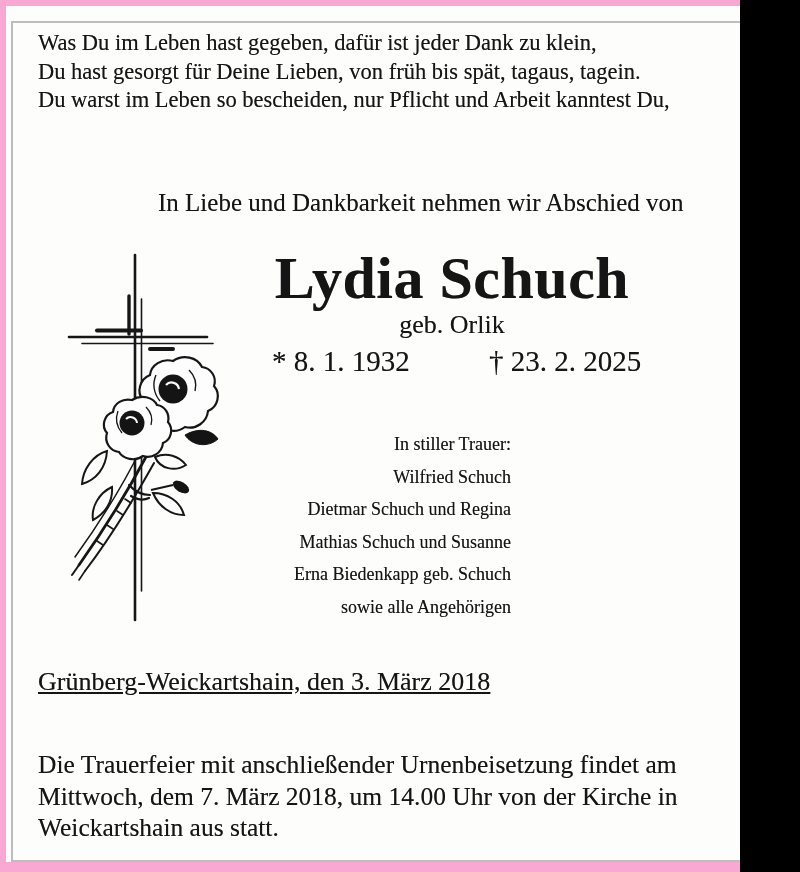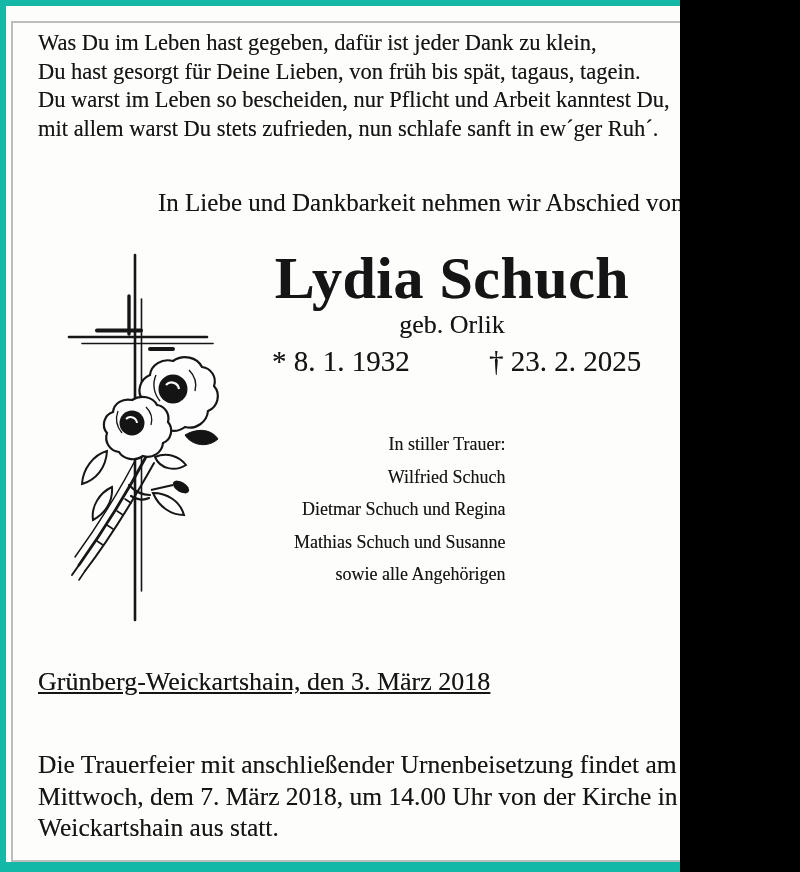--- a/index.html
+++ b/index.html
@@ -1,17 +1,17 @@
 <!DOCTYPE html>
 <html><head>
 <meta charset="utf-8">
 <style>
   html,body{margin:0;padding:0;background:#000;}
   .page{
-    position:relative;width:680px;height:872px;background:#14b8a6;
+    position:relative;width:740px;height:872px;background:#f9a8d4;
     font-family:"Liberation Serif","DejaVu Serif",serif;color:#151515;
     overflow:hidden;
   }
   .paper{position:absolute;left:6px;top:6px;width:785px;height:856px;background:#fdfdfc;}
   .frame{position:absolute;left:11px;top:21px;width:775px;height:841px;
     border:2px solid #bdbdbd;box-sizing:border-box;}
   .txt{position:absolute;white-space:nowrap;text-shadow:0 0 .5px rgba(20,20,20,.5);}
   .poem{left:38px;top:29px;font-size:22.5px;line-height:28.6px;}
   .intro{left:158px;top:188px;font-size:25px;line-height:30px;text-align:center;}
   .name{left:452px;top:249px;transform:translateX(-50%);
@@ -28,21 +28,20 @@
 <body>
 
 <div class="page">
   <div class="paper"></div>
   <div class="frame"></div>
 
   <div class="txt poem">
     <div>Was Du im Leben hast gegeben, dafür ist jeder Dank zu klein,</div>
     <div>Du hast gesorgt für Deine Lieben, von früh bis spät, tagaus, tagein.</div>
     <div>Du warst im Leben so bescheiden, nur Pflicht und Arbeit kanntest Du,</div>
-    <div>mit allem warst Du stets zufrieden, nun schlafe sanft in ew´ger Ruh´.</div>
   </div>
 
   <div class="txt intro">In Liebe und Dankbarkeit nehmen wir Abschied von</div>
 
   <svg class="art" viewBox="0 0 170 380" xmlns="http://www.w3.org/2000/svg">
     <g stroke="#161616" fill="none" stroke-linecap="round">
 
       <path d="M80 6 L80 371" stroke-width="2.6"></path>
       <path d="M86.5 50 L86.5 342" stroke-width="1.6"></path>
       <path d="M74 47 L74 85" stroke-width="3.4"></path>
@@ -95,20 +94,21 @@
   <div class="txt name">Lydia Schuch</div>
   <div class="txt maiden">geb. Orlik</div>
   <div class="txt birth">* 8. 1. 1932</div>
   <div class="txt death">† 23. 2. 2025</div>
 
   <div class="txt mourners">
     <div>In stiller Trauer:</div>
     <div>Wilfried Schuch</div>
     <div>Dietmar Schuch und Regina</div>
     <div>Mathias Schuch und Susanne</div>
+    <div>Erna Biedenkapp geb. Schuch</div>
     <div>sowie alle Angehörigen</div>
   </div>
 
   <div class="txt placedate">Grünberg-Weickartshain, den 3. März 2018</div>
 
   <div class="txt funeral">
     <div>Die Trauerfeier mit anschließender Urnenbeisetzung findet am</div>
     <div>Mittwoch, dem 7. März 2018, um 14.00 Uhr von der Kirche in</div>
     <div>Weickartshain aus statt.</div>
   </div>

